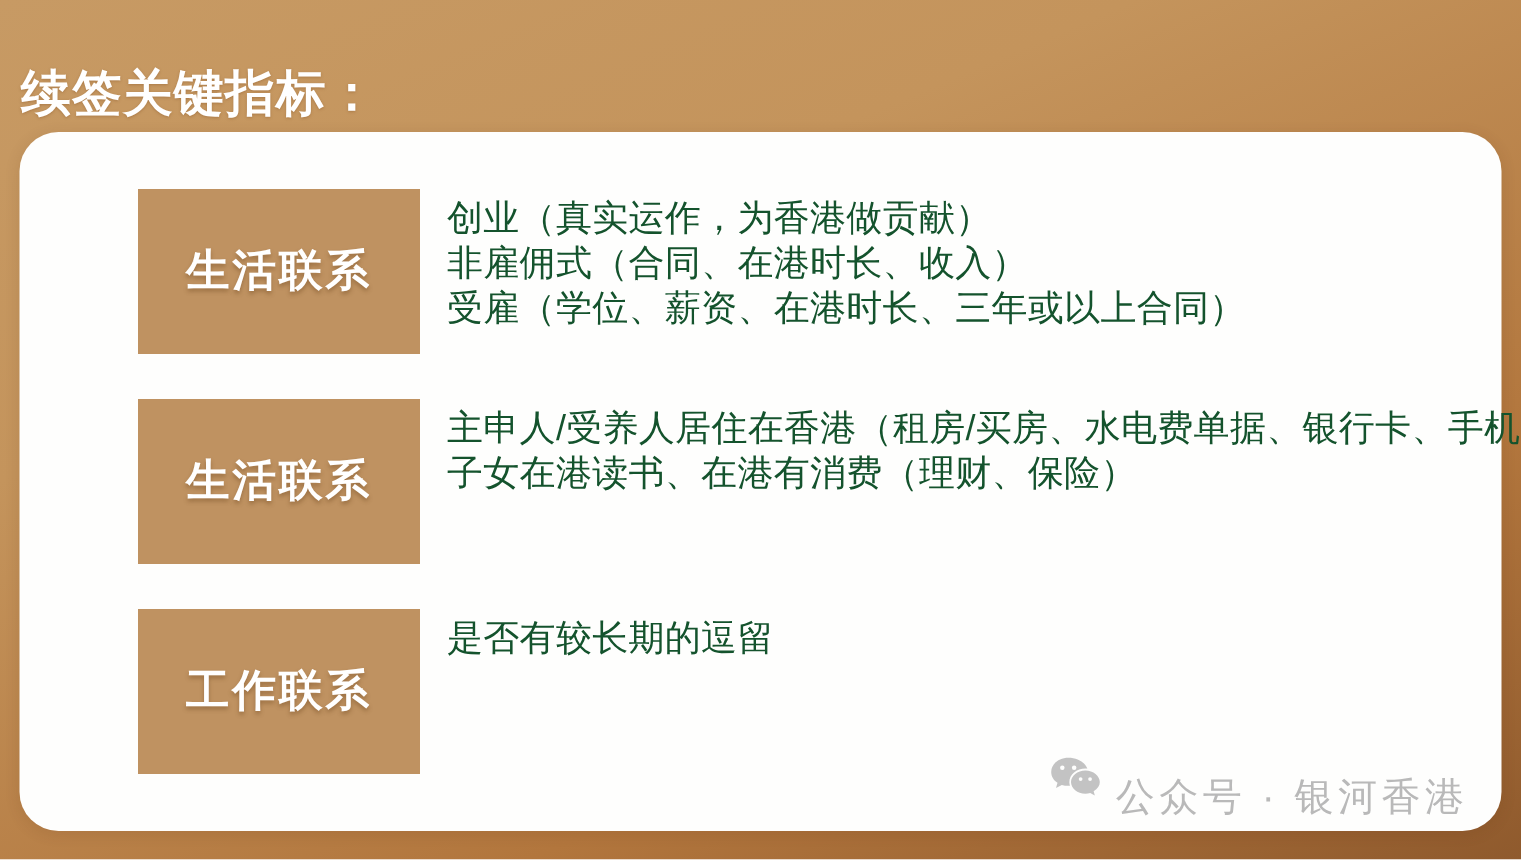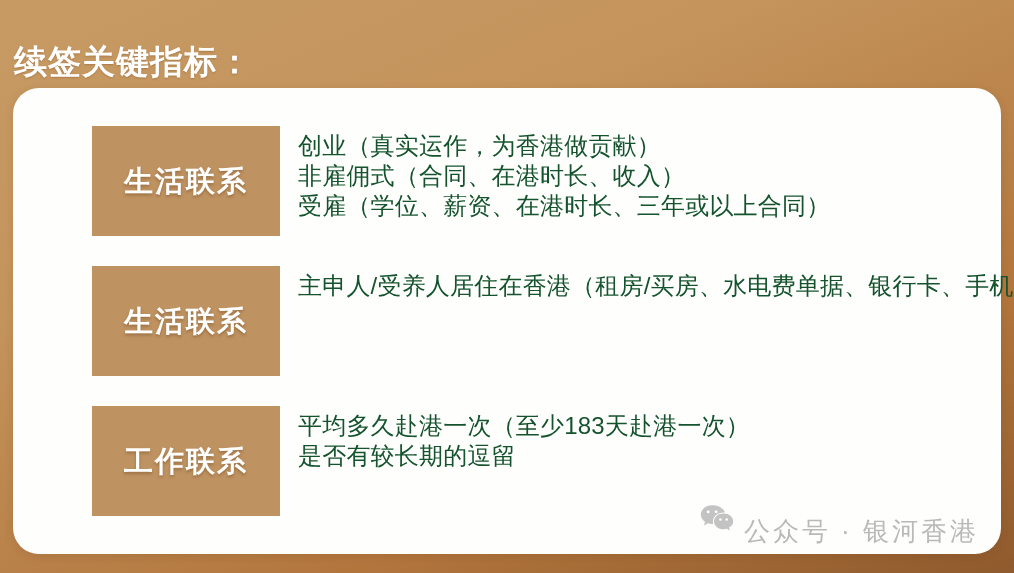--- a/index.html
+++ b/index.html
@@ -146,29 +146,29 @@
           <div class="line">受雇（学位、薪资、在港时长、三年或以上合同）</div>
         </div>
       </div>
 
       <div class="row row-2">
         <div class="row-label">
           <span class="row-label-text">生活联系</span>
         </div>
         <div class="row-lines">
           <div class="line">主申人/受养人居住在香港（租房/买房、水电费单据、银行卡、手机</div>
+          <div class="line">子女在港读书、在港有消费（理财、保险）</div>
         </div>
       </div>
 
       <div class="row row-3">
         <div class="row-label">
           <span class="row-label-text">工作联系</span>
         </div>
         <div class="row-lines">
-          <div class="line">平均多久赴港一次（至少183天赴港一次）</div>
           <div class="line">是否有较长期的逗留</div>
         </div>
       </div>
 
     </div>
 
     <div class="watermark">
       <span class="wechat-icon">
         <svg viewBox="0 0 34 30" width="34" height="30" aria-hidden="true">
           <g fill="#c3c3c3">

